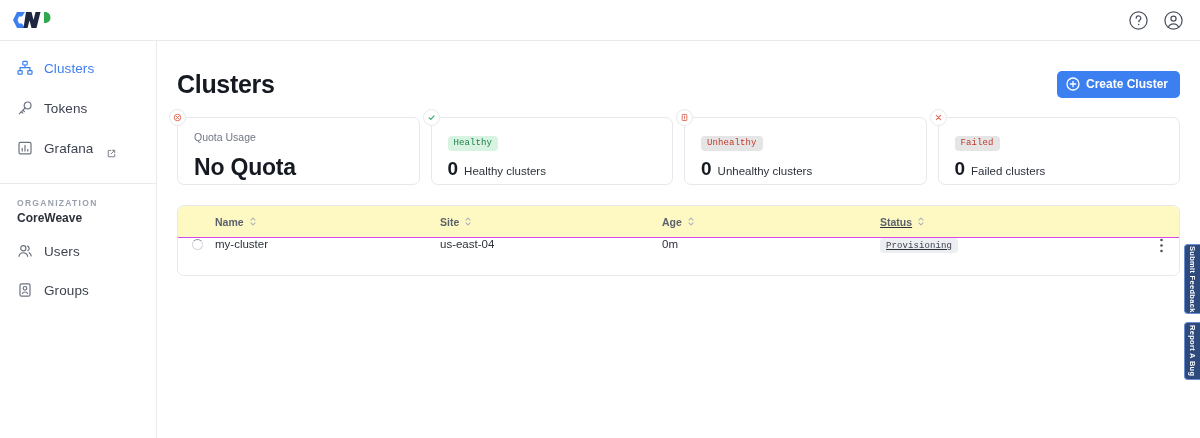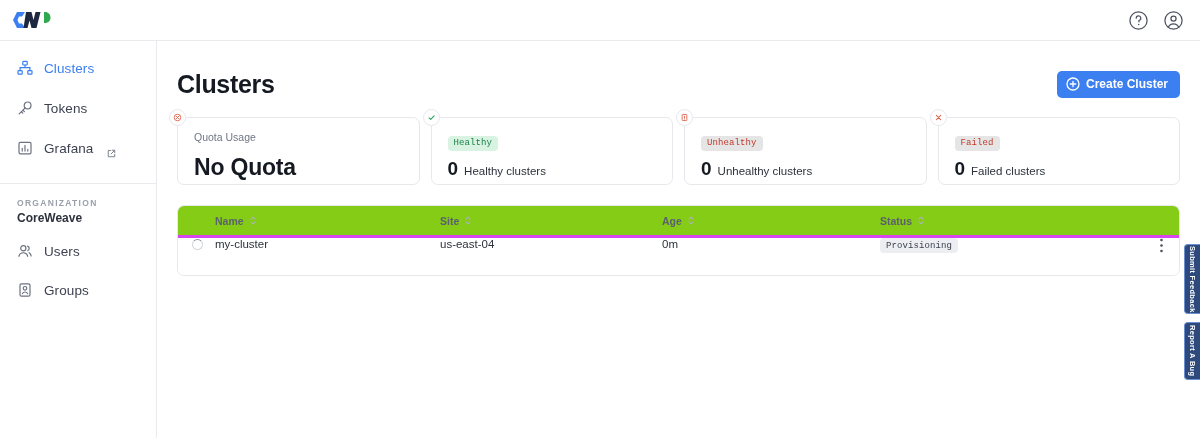--- a/index.html
+++ b/index.html
@@ -118,35 +118,35 @@
   .table {
     margin-top: 20px;
     border: 1px solid #e6e8ec;
     border-radius: 7px;
     overflow: hidden;
     background: #fff;
   }
   .thead {
     display: flex; align-items: center;
     height: 32px;
-    background: #84cc16;
-    border-bottom: 3px solid #d946ef;
+    background: #fef9c3;
+    border-bottom: 1px solid #d946ef;
   }
   .th {
     display: flex; align-items: center; gap: 5px;
     font-size: 10.5px; font-weight: 700; color: #5b616e;
     cursor: pointer;
   }
   .sort-icon { width: 8px; height: 11px; display: block; color: #adb2bb; }
   .trow { display: flex; align-items: flex-start; height: 37px; background: #fff; }
   .td { font-size: 11.5px; color: #2c313b; display: flex; align-items: center; }
   .col-name   { width: 262px; padding-left: 37px; }
   .col-site   { width: 222px; }
   .col-age    { width: 218px; }
-  .col-status { width: 225px; }
+  .col-status { width: 225px; text-decoration: underline; }
   .col-menu   { flex: 1; display: flex; justify-content: flex-end; padding-right: 16px; }
   .spinner {
     position: absolute; left: 14px;
     width: 11px; height: 11px; border-radius: 50%;
     border: 1.4px solid #d3d6dc;
     border-top-color: #8b919c;
   }
   .name-cell { position: relative; }
   .pill-prov { background: #eceef1; color: #3c4250; }
   .dots { width: 3px; height: 15px; display: block; cursor: pointer; }

